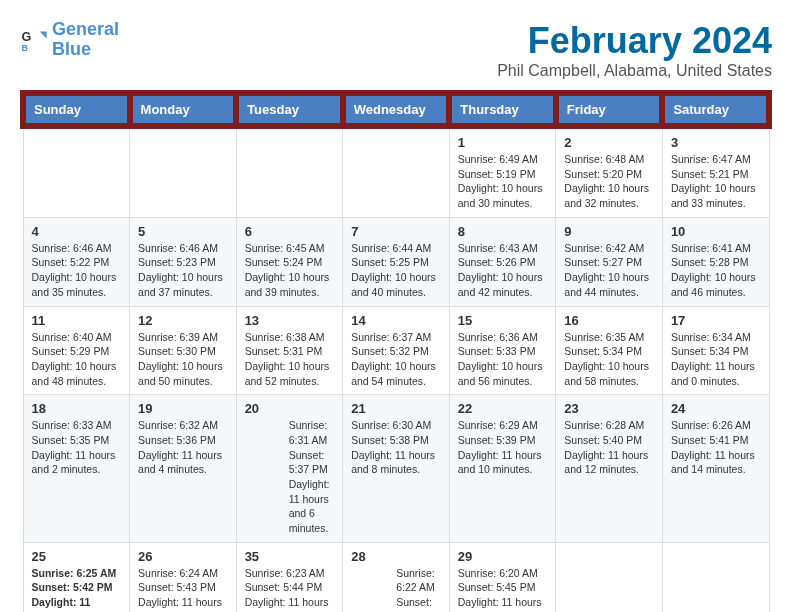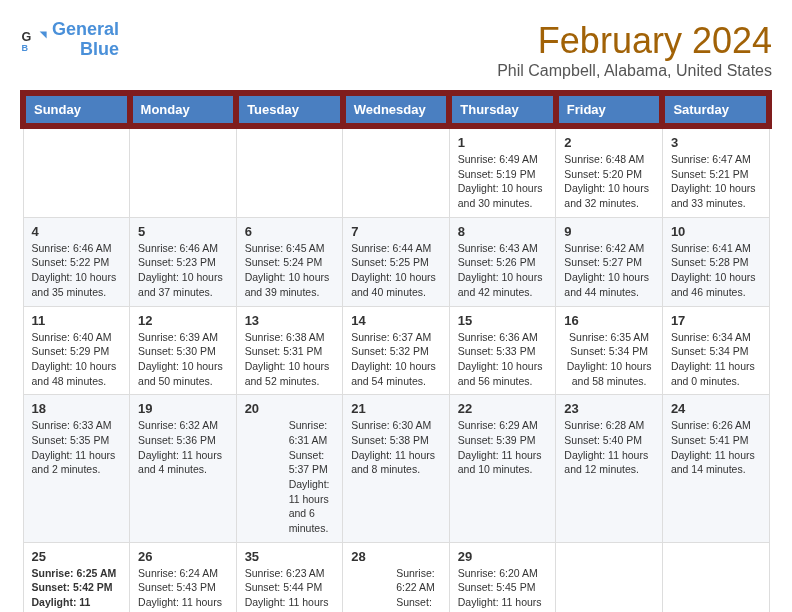--- a/index.html
+++ b/index.html
@@ -19,36 +19,35 @@
     .logo {
       display: flex;
       align-items: center;
       gap: 4px;
     }
     .logo-text {
       font-size: 18px;
       font-weight: bold;
       color: #333;
       line-height: 1.1;
-      text-align: right;
     }
     .logo-text span {
       color: #4a90d9;
     }
     .logo-icon {
       width: 28px;
       height: 28px;
     }
     .title-section {
       text-align: right;
     }
     .month-year {
       font-size: 36px;
-      font-weight: normal;
-      color: #a16207;
+      font-weight: bold;
+      color: #0369a1;
     }
     .location {
       font-size: 16px;
       color: #555;
     }
     .calendar-table {
       width: 100%;
       border-collapse: collapse;
       table-layout: fixed;
     }
@@ -228,21 +227,21 @@
         </td>
         <td>
           <div class="day-number">15</div>
           <div class="day-info" style="white-space: pre-line;">Sunrise: 6:36 AM
 Sunset: 5:33 PM
 Daylight: 10 hours
 and 56 minutes.</div>
         </td>
         <td>
           <div class="day-number">16</div>
-          <div class="day-info" style="white-space: pre-line; text-align: center;">Sunrise: 6:35 AM
+          <div class="day-info" style="white-space: pre-line;">Sunrise: 6:35 AM
 Sunset: 5:34 PM
 Daylight: 10 hours
 and 58 minutes.</div>
         </td>
         <td>
           <div class="day-number">17</div>
           <div class="day-info" style="white-space: pre-line;">Sunrise: 6:34 AM
 Sunset: 5:34 PM
 Daylight: 11 hours
 and 0 minutes.</div>

